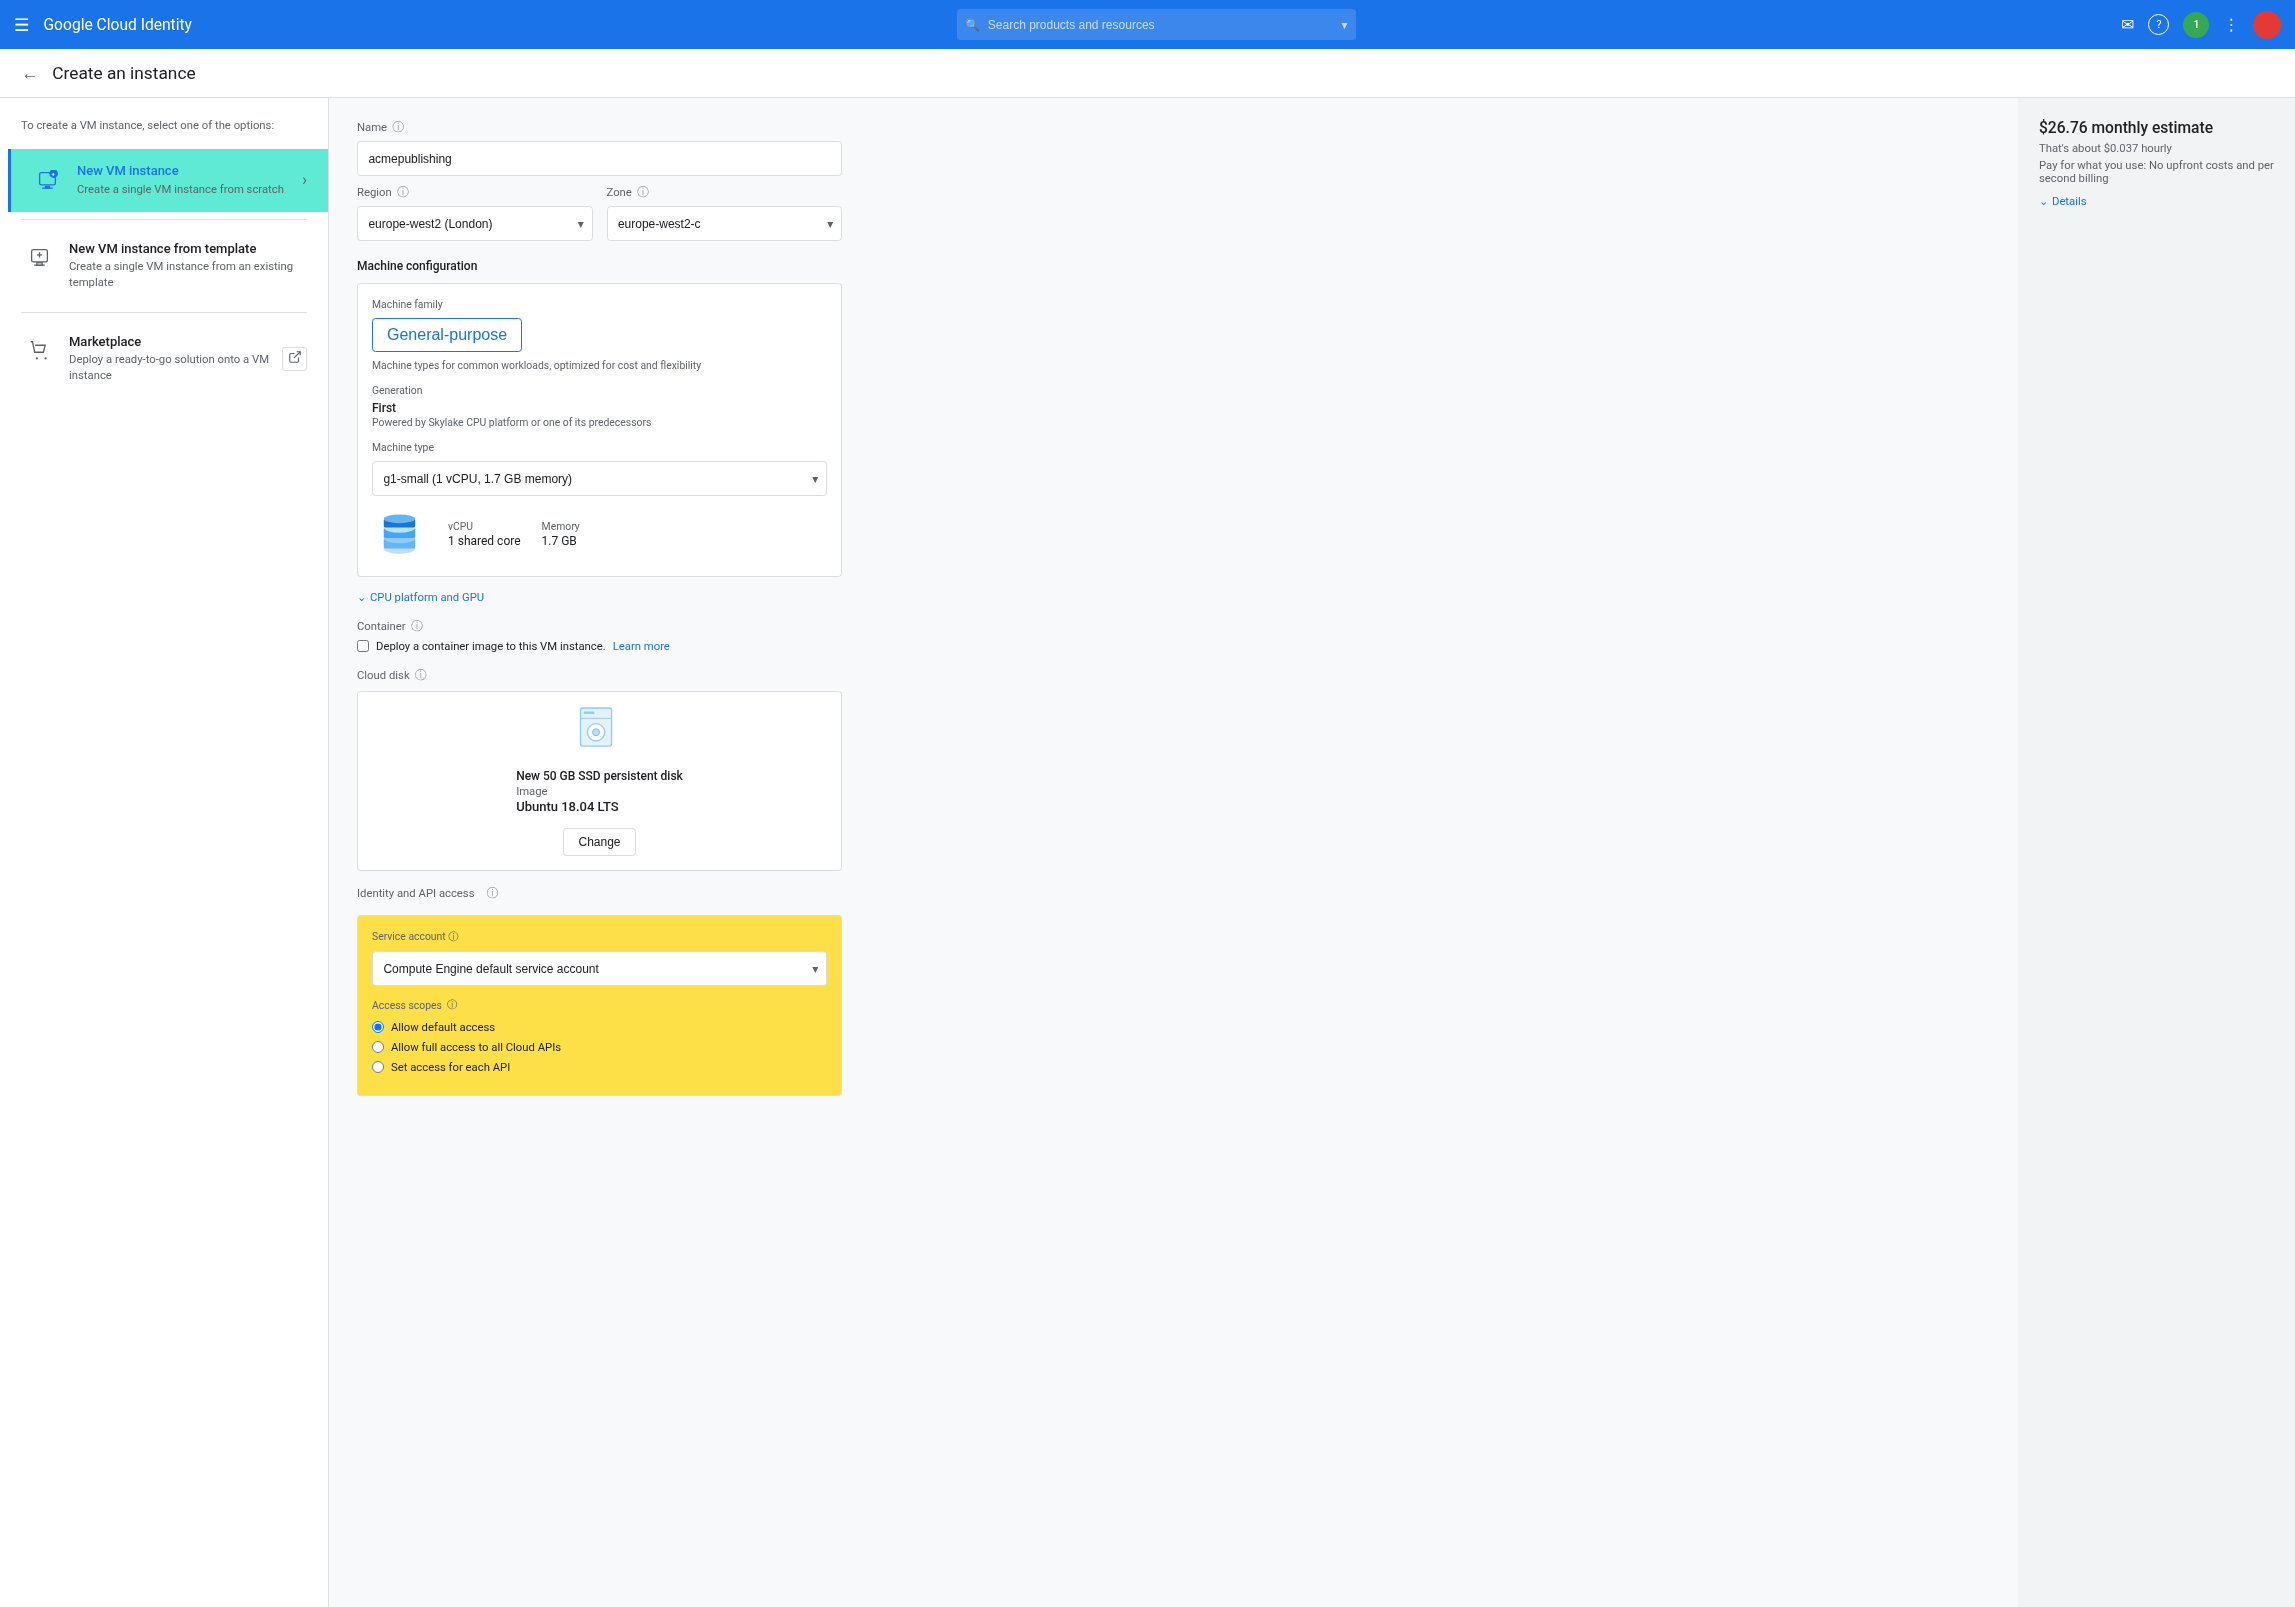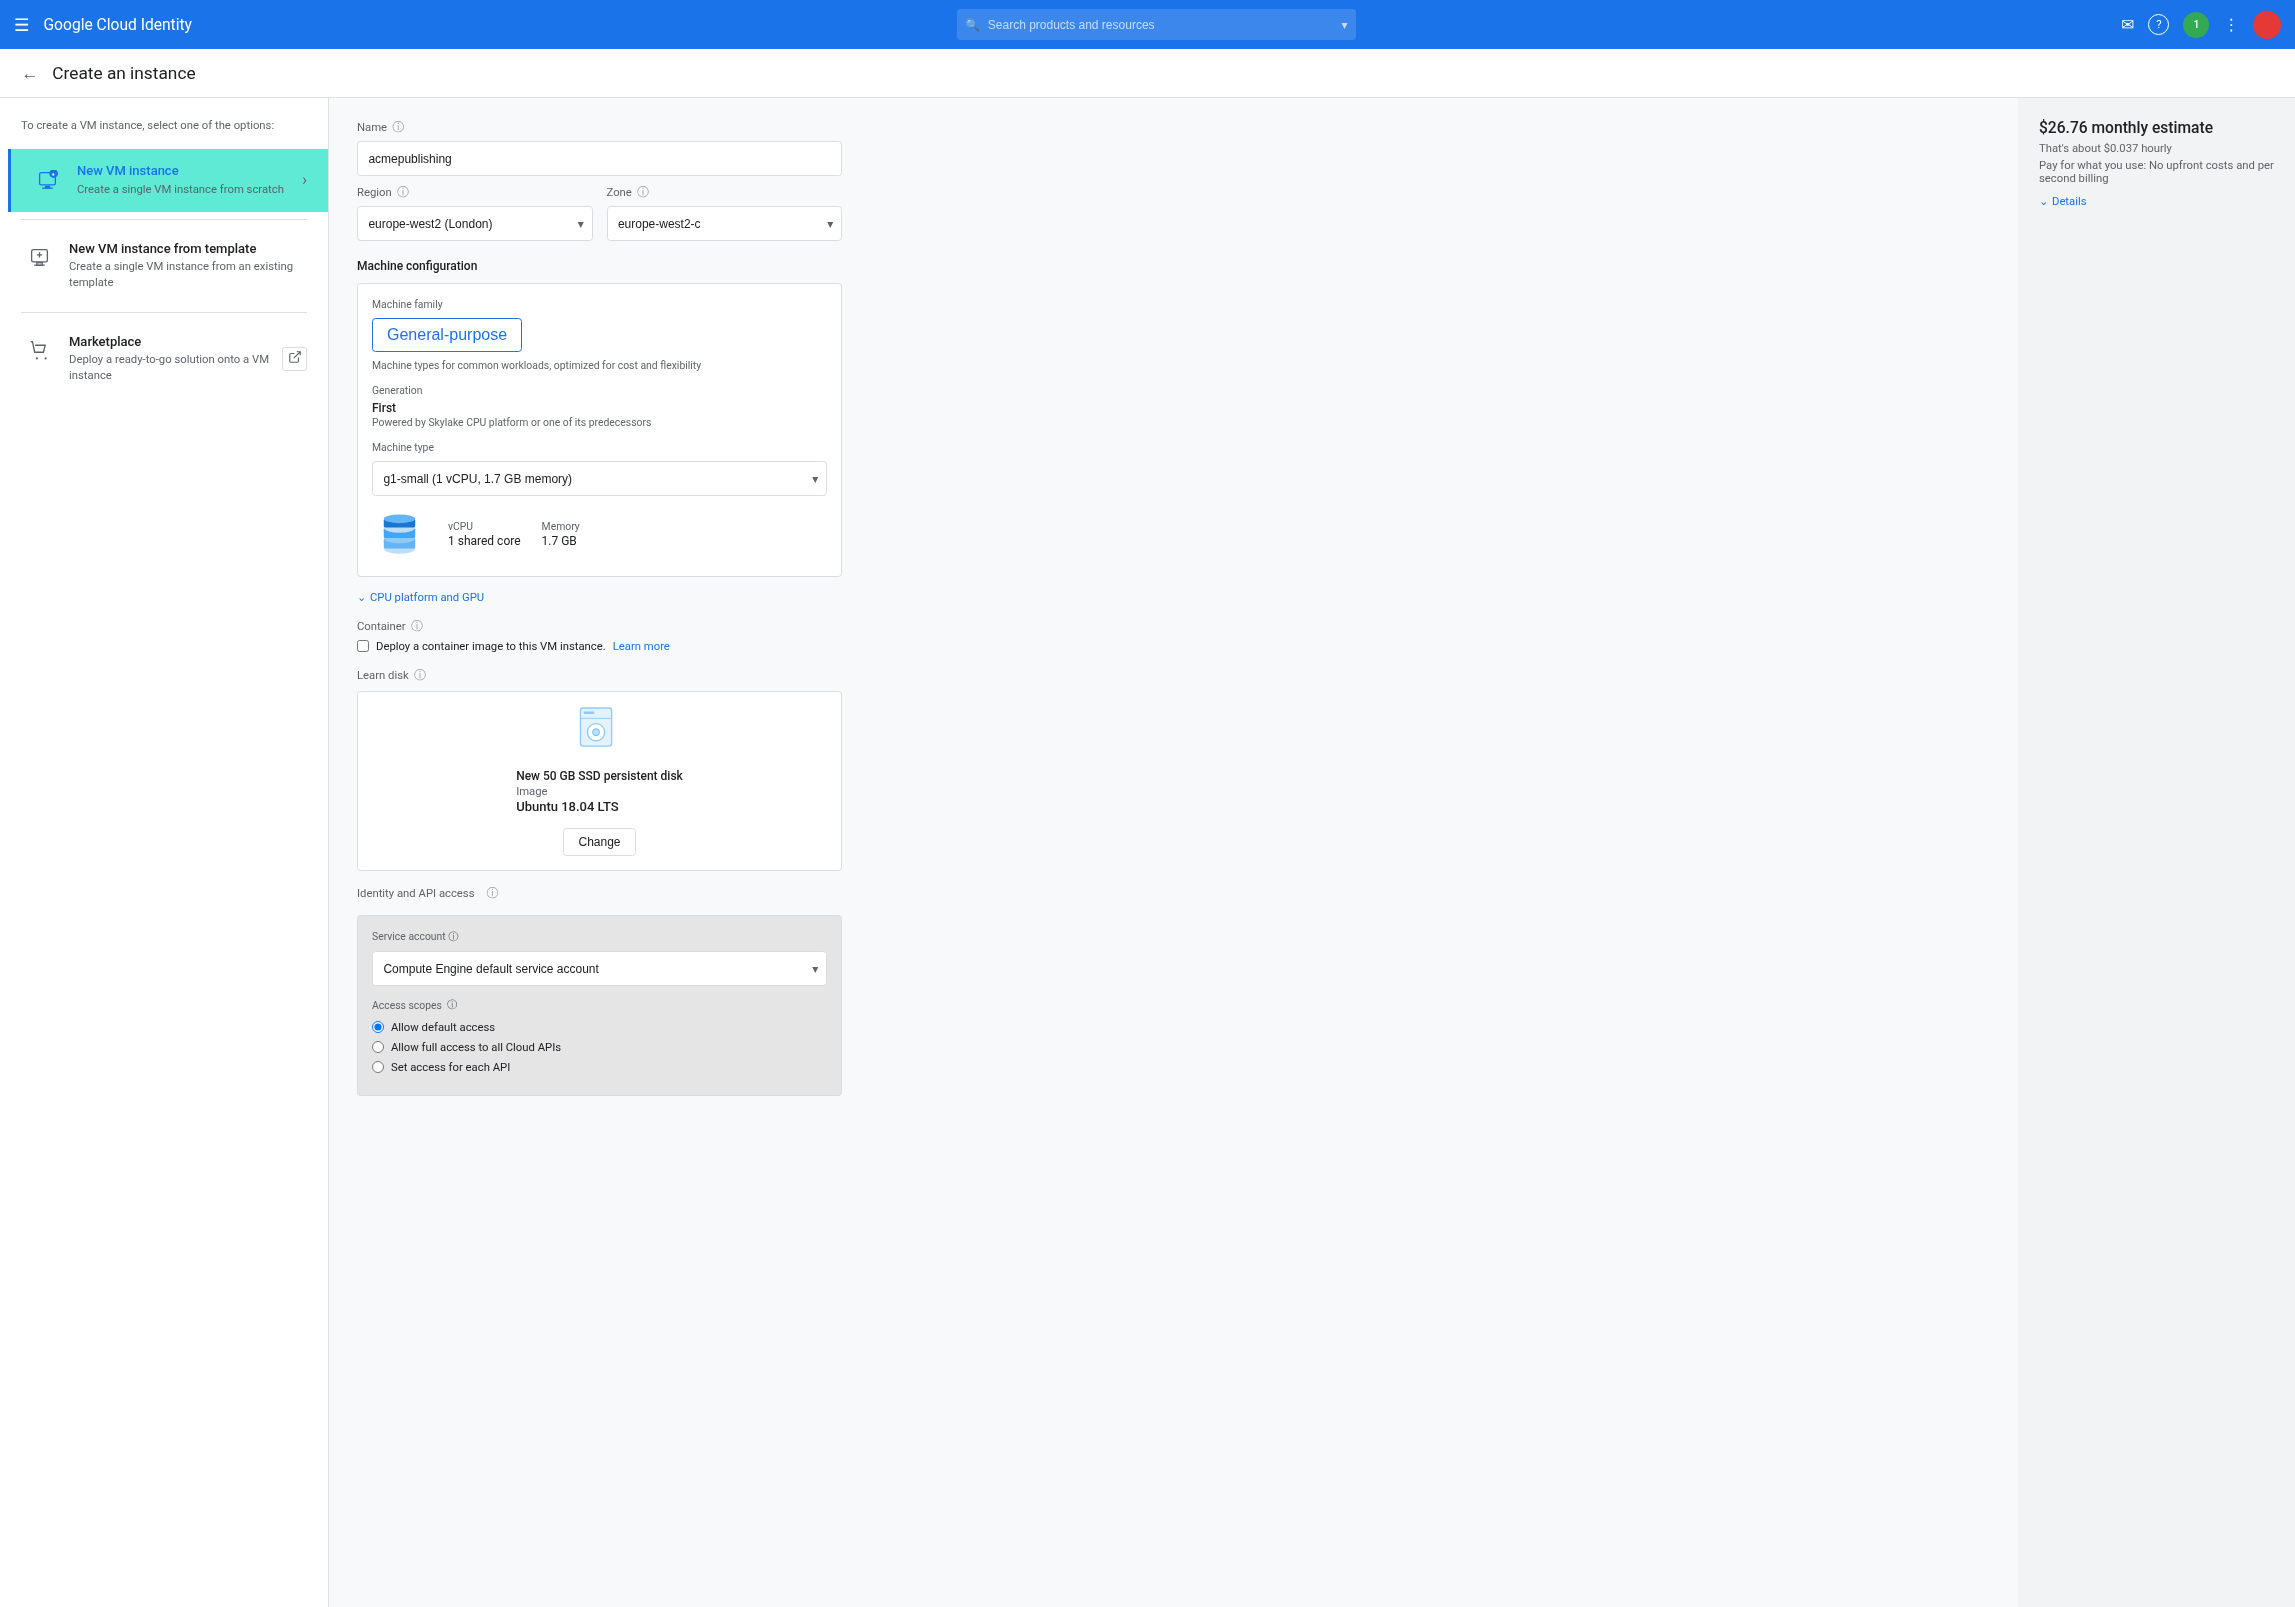--- a/index.html
+++ b/index.html
@@ -256,21 +256,21 @@
       font-size: 12px;
       cursor: pointer;
     }
 
     
     .identity-section { margin-top: 14px; }
     .identity-box {
       border: 0.9px solid #dadce0;
       border-radius: 3.5px;
       padding: 14px;
-      background: #e5e5e5;
+      background: #fde047;
     }
 
     
     .radio-group { margin-top: 8.7px; }
     .radio-row {
       display: flex;
       align-items: flex-start;
       gap: 7px;
       margin-bottom: 7px;
       font-size: 11.3px;
@@ -485,21 +485,21 @@
       </div>
       <div class="checkbox-row">
         <input type="checkbox" style="">
         <span>Deploy a container image to this VM instance.</span>
         <a class="link">Learn more</a>
       </div>
     </div>
 
     <div class="boot-disk-section">
       <div class="field-label" style="margin-bottom:7px;">
-        <span>Learn disk</span>
+        <span>Cloud disk</span>
         <span class="help-icon">ⓘ</span>
       </div>
       <div class="disk-box" style="max-width:485px;flex-direction:column;">
 
         <div style="width:45px;height:49px;flex-shrink:0;">
           <svg width="45" height="49" viewBox="0 0 52 56" fill="none">
             <rect x="4" y="2" width="36" height="44" rx="3" fill="#E3F2FD" stroke="#90CAF9" stroke-width="1.5"></rect>
             <circle cx="22" cy="30" r="10" fill="white" stroke="#90CAF9" stroke-width="1.5"></circle>
             <circle cx="22" cy="30" r="4" fill="#BBDEFB" stroke="#64B5F6" stroke-width="1"></circle>
             <line x1="4" y1="14" x2="40" y2="14" stroke="#90CAF9" stroke-width="1"></line>

